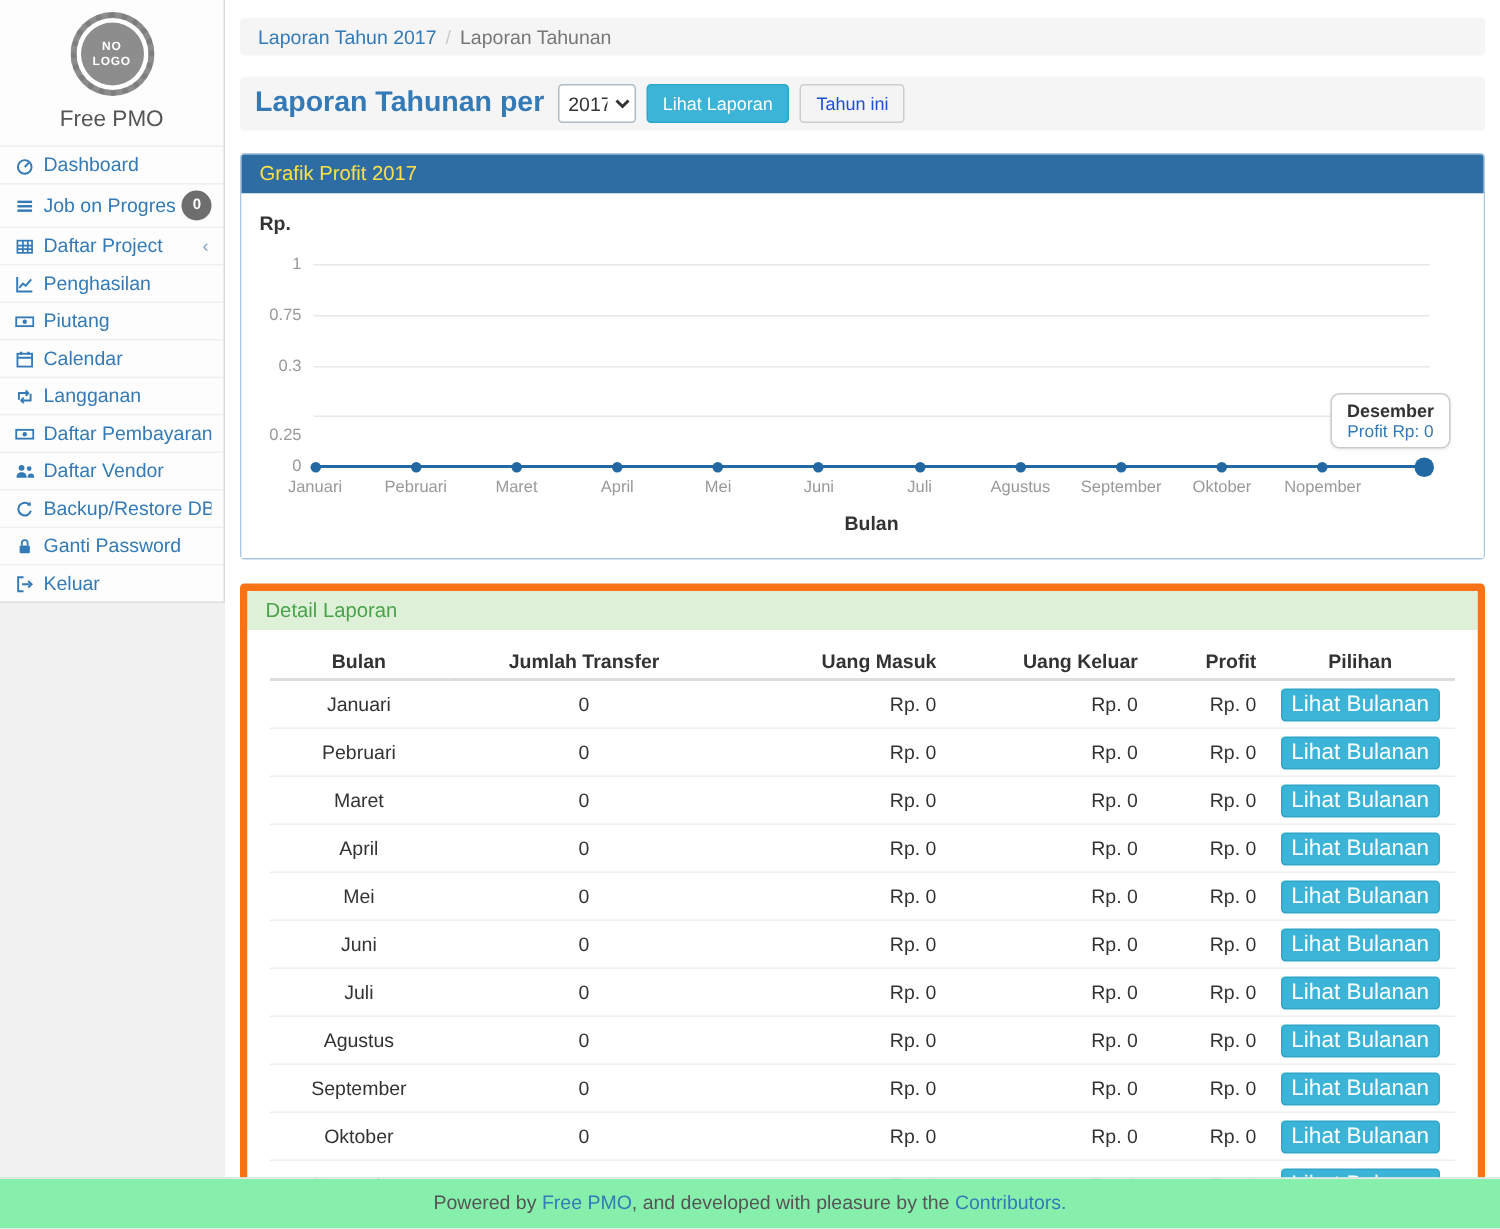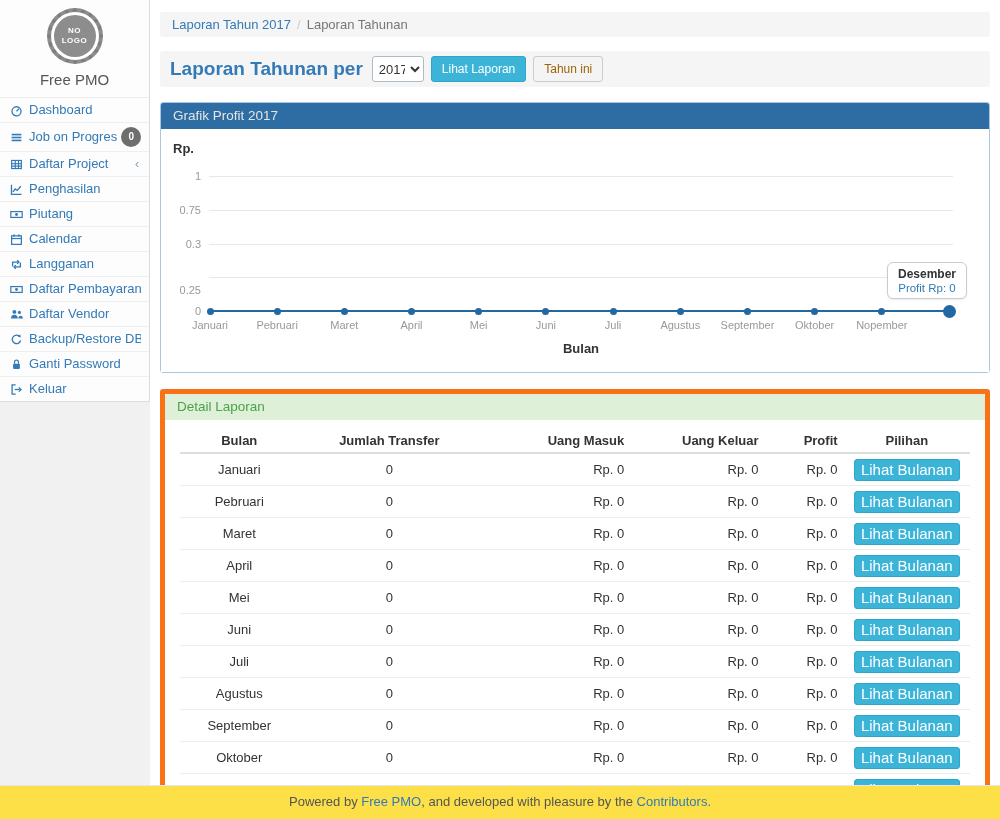--- a/index.html
+++ b/index.html
@@ -64,27 +64,27 @@
     display:flex; align-items:center; gap:7px;
   }
   .filter-label { color:#337ab7; font-weight:bold; font-size:19px; margin-right:2px; }
   .year-select {
     height:26px; width:52px; border:1px solid #aebcc8; border-radius:3px;
     background:#fff; font-size:13px; color:#333; padding:0 2px;
     font-family:"Liberation Sans", sans-serif;
   }
   .btn { display:inline-block; border-radius:3px; font-size:12px; padding:4px 10px; cursor:pointer; line-height:16px; border:1px solid transparent; }
   .btn-info { background:#3bb4d8; border-color:#2ea6ca; color:#fff; }
-  .btn-default { background:#f4f4f4; border-color:#ccc; color:#a16207; }
+  .btn-default { background:#f4f4f4; border-color:#ccc; color:#1d4ed8; }
 
   
   .panel { border-radius:3px; margin-top:15px; }
   .panel-primary { border:1px solid #a9c6e2; }
   .panel-primary .panel-heading {
-    background:#2e6da4; color:#e5e5e5; font-size:13.5px;
+    background:#2e6da4; color:#fde047; font-size:13.5px;
     padding:5px 12px; height:26px; border-radius:2px 2px 0 0;
   }
   .panel-success { border:5px solid #f97316; margin-top:16px; }
   .panel-success .panel-heading {
     background:#dff0d8; color:#4aa34a; font-size:13.5px;
     padding:5px 12px; height:26px; border-radius:2px 2px 0 0;
   }
   .panel-body { background:#fff; }
 
   
@@ -110,21 +110,21 @@
   table.report thead th { border-bottom:2px solid #ddd; font-weight:bold; }
   table.report tbody td { border-top:1px solid #eee; }
   table.report tbody tr:first-child td { border-top:none; }
   .col-c { text-align:center; }
   .col-r { text-align:right; }
   .btn-xs { font-size:15px; padding:2px 6px; border-radius:3px; }
 
   
   .footer {
     position:absolute; left:0; right:0; bottom:0; height:34px;
-    background:#fde047; border-top:1px solid #e7e7e7;
+    background:#86efac; border-top:1px solid #e7e7e7;
     text-align:center; line-height:32px; font-size:13px; color:#555;
   }
   .footer a { color:#337ab7; }
 </style>
 </head>
 <body>
 
 <div class="main">
 
   <div class="breadcrumb">

